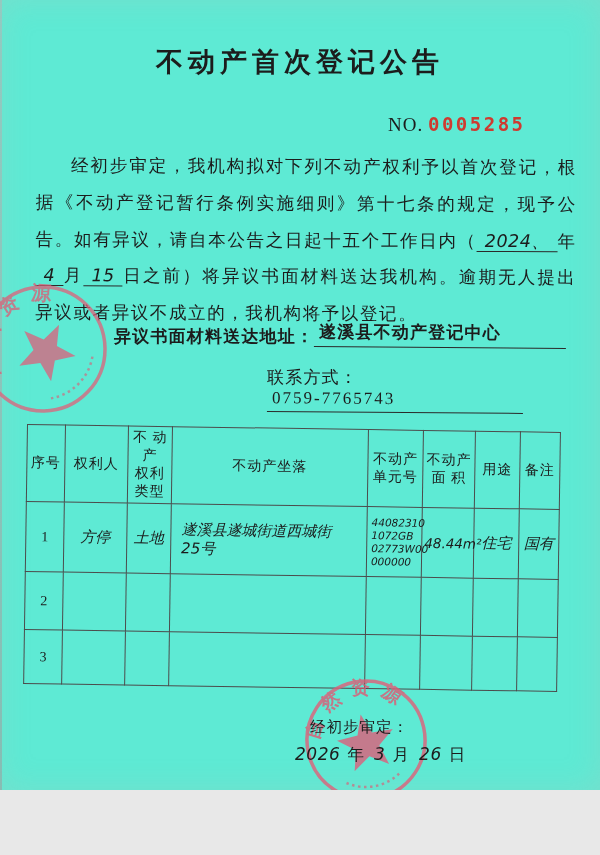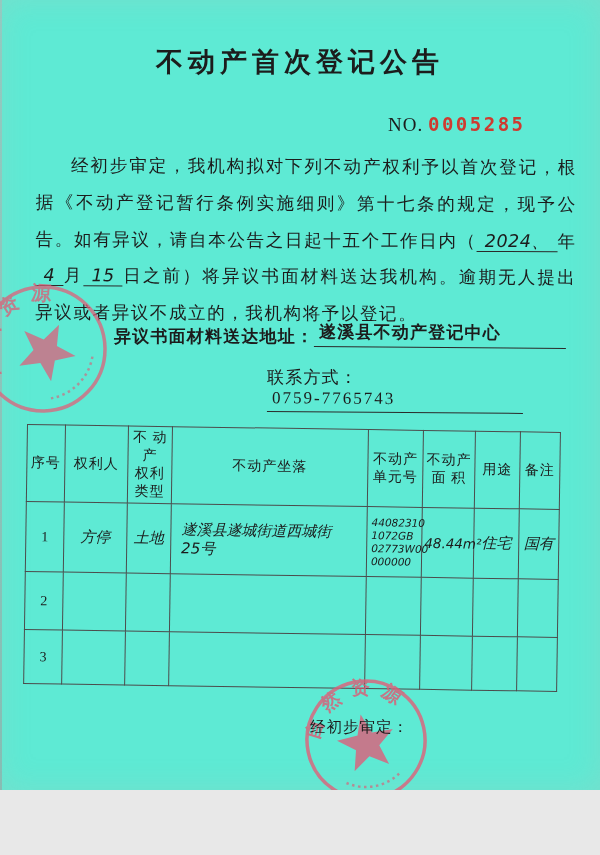--- a/index.html
+++ b/index.html
@@ -145,20 +145,28 @@
         <td></td>
         <td></td>
         <td></td>
         <td></td>
       </tr>
     </tbody>
   </table>
 
   <div class="announce-unit">经初步审定：</div>
 
+  <div class="date-line">
+    <span class="hw">2026</span>
+    <span>年</span>
+    <span class="hw">3</span>
+    <span>月</span>
+    <span class="hw">26</span>
+    <span>日</span>
+  </div>
 
   <svg class="stamp stamp-bottom" width="150" height="150" viewBox="0 0 150 150">
     <g transform="rotate(-12 75 74)" opacity="0.8">
       <circle cx="75" cy="74" r="59" fill="none" stroke="#e0607a" stroke-width="3.5"></circle>
       <polygon transform="translate(75,78)" fill="#de5f7b" points="0,-30 7.35,-10.11 28.53,-9.27 11.89,3.86 17.63,24.27 0,12.5 -17.63,24.27 -11.89,3.86 -28.53,-9.27 -7.35,-10.11"></polygon>
       <defs>
         <path id="arcBottomStamp" d="M 29,74 A 46 46 0 0 1 121,74" fill="none"></path>
         <path id="arcBottomStampLow" d="M 45,107 A 46 46 0 0 0 105,107" fill="none"></path>
       </defs>
       <text font-size="19" fill="#dd5b74" font-weight="bold" letter-spacing="10" font-family="Liberation Serif, serif">

